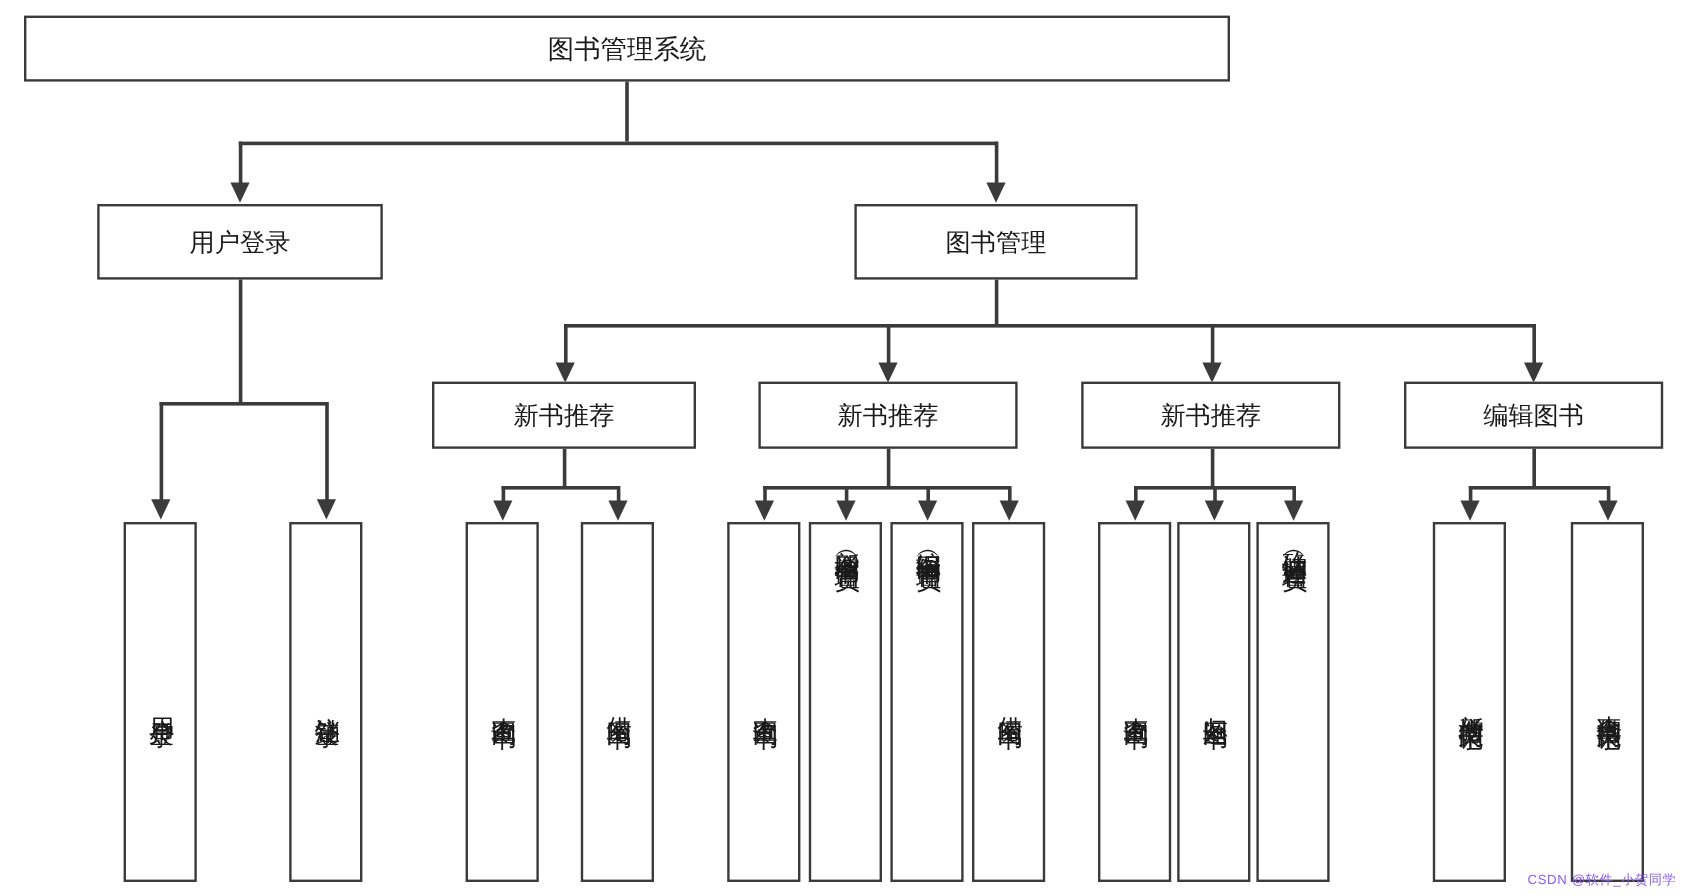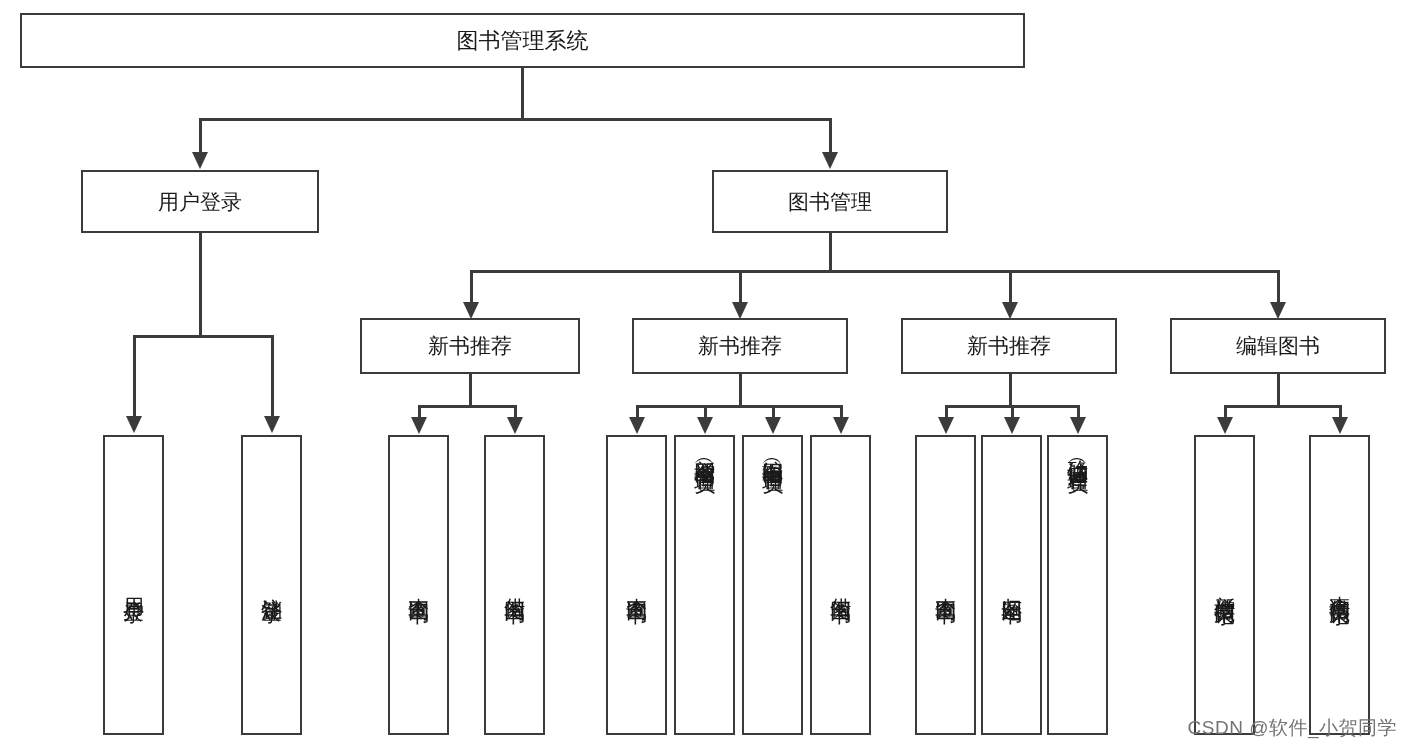--- a/index.html
+++ b/index.html
@@ -61,22 +61,22 @@
     position:absolute;
     width:0;height:0;
     border-left:8px solid transparent;
     border-right:8px solid transparent;
     border-top:17px solid #3b3b3b;
   }
   
   #watermark{
     position:absolute;
     right:8px;bottom:6px;
-    font-size:19px;
-    color:#737373;
+    font-size:11px;
+    color:#8b5cf6;
     letter-spacing:.5px;
     white-space:nowrap;
     pointer-events:none;
   }
 </style>
 </head>
 <body>
 
 <div id="diagram">
 

